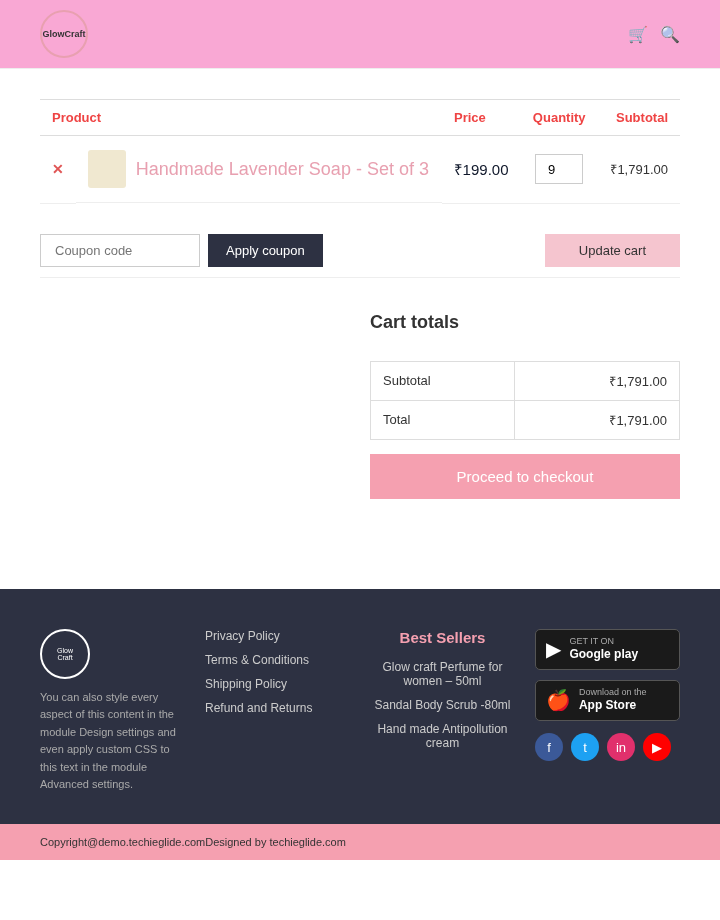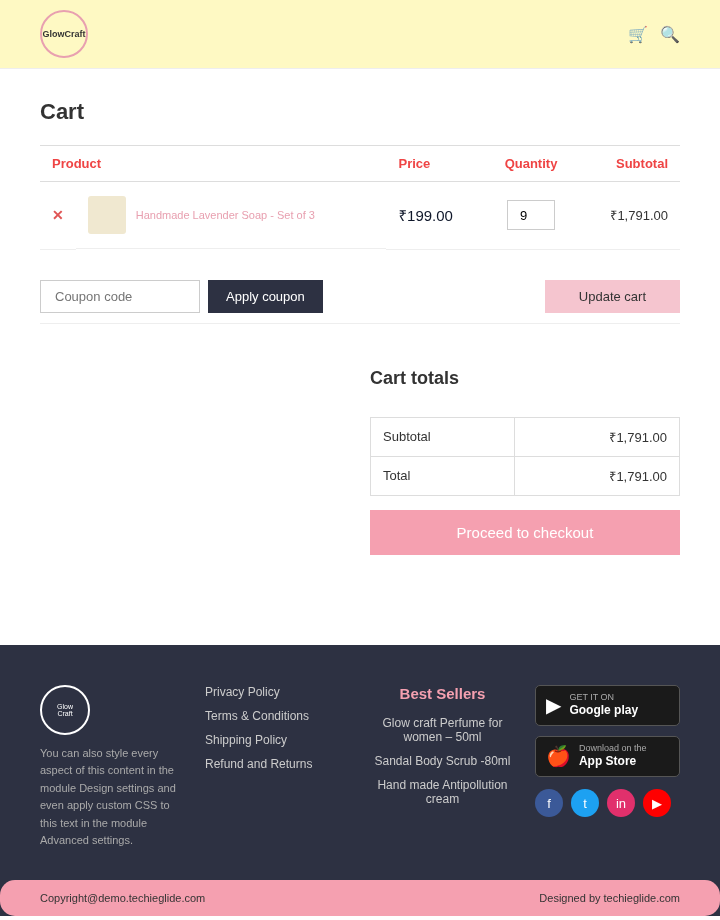--- a/index.html
+++ b/index.html
@@ -5,21 +5,21 @@
     * { box-sizing: border-box; margin: 0; padding: 0; }
     body { font-family: Arial, sans-serif; font-size: 14px; color: #333; background: #fff; width: 720px; }
 
     
     .header {
       display: flex;
       align-items: center;
       justify-content: space-between;
       padding: 10px 40px;
       border-bottom: 1px solid #eee;
-      background: #fef9c3;
+      background: #f9a8d4;
     }
     .header-logo {
       width: 48px;
       height: 48px;
       border-radius: 50%;
       border: 2px solid #e8a0b0;
       display: flex;
       align-items: center;
       justify-content: center;
       font-size: 9px;
@@ -86,40 +86,40 @@
     }
     .product-thumb {
       width: 38px;
       height: 38px;
       background: #f0e8d0;
       border-radius: 3px;
     }
     .product-name-link {
       color: #e8a0b0;
       text-decoration: none;
-      font-size: 11px;
+      font-size: 18px;
     }
     .price-cell { font-size: 15px; color: #0f172a; }
     .qty-input {
       width: 48px;
       height: 30px;
       text-align: center;
       border: 1px solid #ccc;
       font-size: 13px;
     }
     .subtotal-cell { text-align: right; font-size: 13px; }
 
     
     .coupon-row {
       display: flex;
       justify-content: space-between;
       align-items: center;
       padding: 10px 0;
       border-bottom: 1px solid #eee;
-      margin-bottom: 44px;
+      margin-bottom: 34px;
     }
     .coupon-left { display: flex; gap: 8px; align-items: center; }
     .coupon-input {
       padding: 8px 14px;
       border: 1px solid #ccc;
       font-size: 13px;
       width: 160px;
       outline: none;
       color: #999;
     }
@@ -272,44 +272,41 @@
     .social-fb { background: #3b5998; }
     .social-tw { background: #1da1f2; }
     .social-ig { background: #e1306c; }
     .social-yt { background: #ff0000; }
 
     .footer-bottom {
       background: #f5a0b0;
       margin: 0 -40px;
       padding: 12px 40px;
       display: flex;
-      justify-content: space-between;
-      align-items: center;
-      border-radius: 15px;
+      align-items: center;
     }
     .footer-bottom-text {
       font-size: 11px;
       color: #333;
     }
   </style>
 </head>
 <body>
 
 <header class="header">
   <div class="header-logo">
     <span>GlowCraft</span>
   </div>
   <div class="header-icons">
     <span style="font-size:16px; cursor:pointer;">🛒</span>
     <span style="font-size:16px; cursor:pointer;">🔍</span>
   </div>
 </header>
 
 <main class="main-content">
-  <h1 class="page-title">Cart</h1>
 
   <table class="cart-table">
     <thead>
       <tr>
         <th colspan="2">Product</th>
         <th>Price</th>
         <th style="text-align:center;">Quantity</th>
         <th>Subtotal</th>
       </tr>
     </thead>

